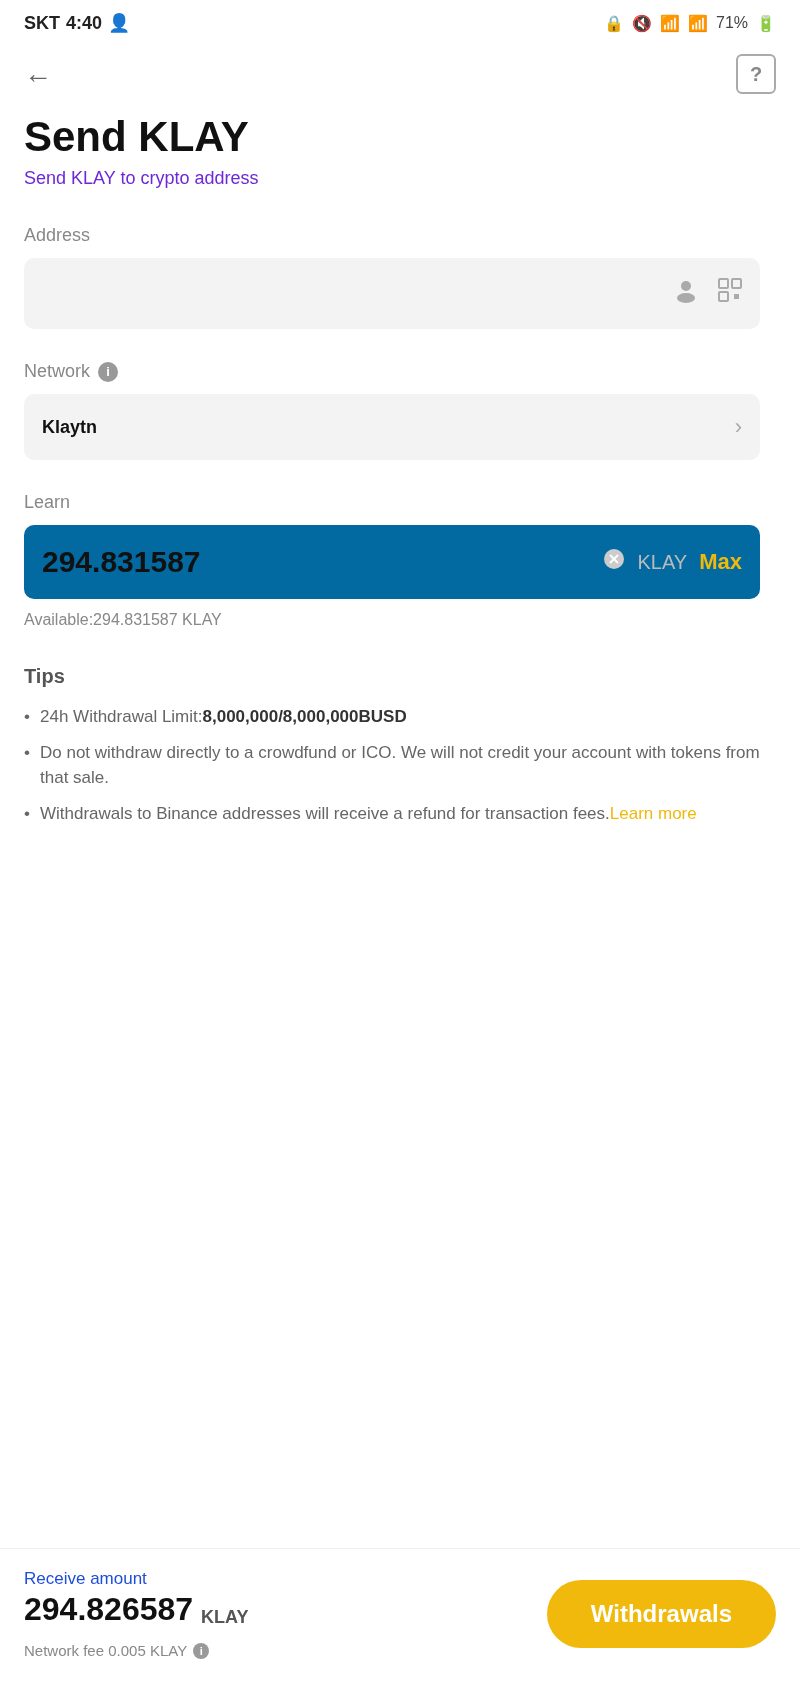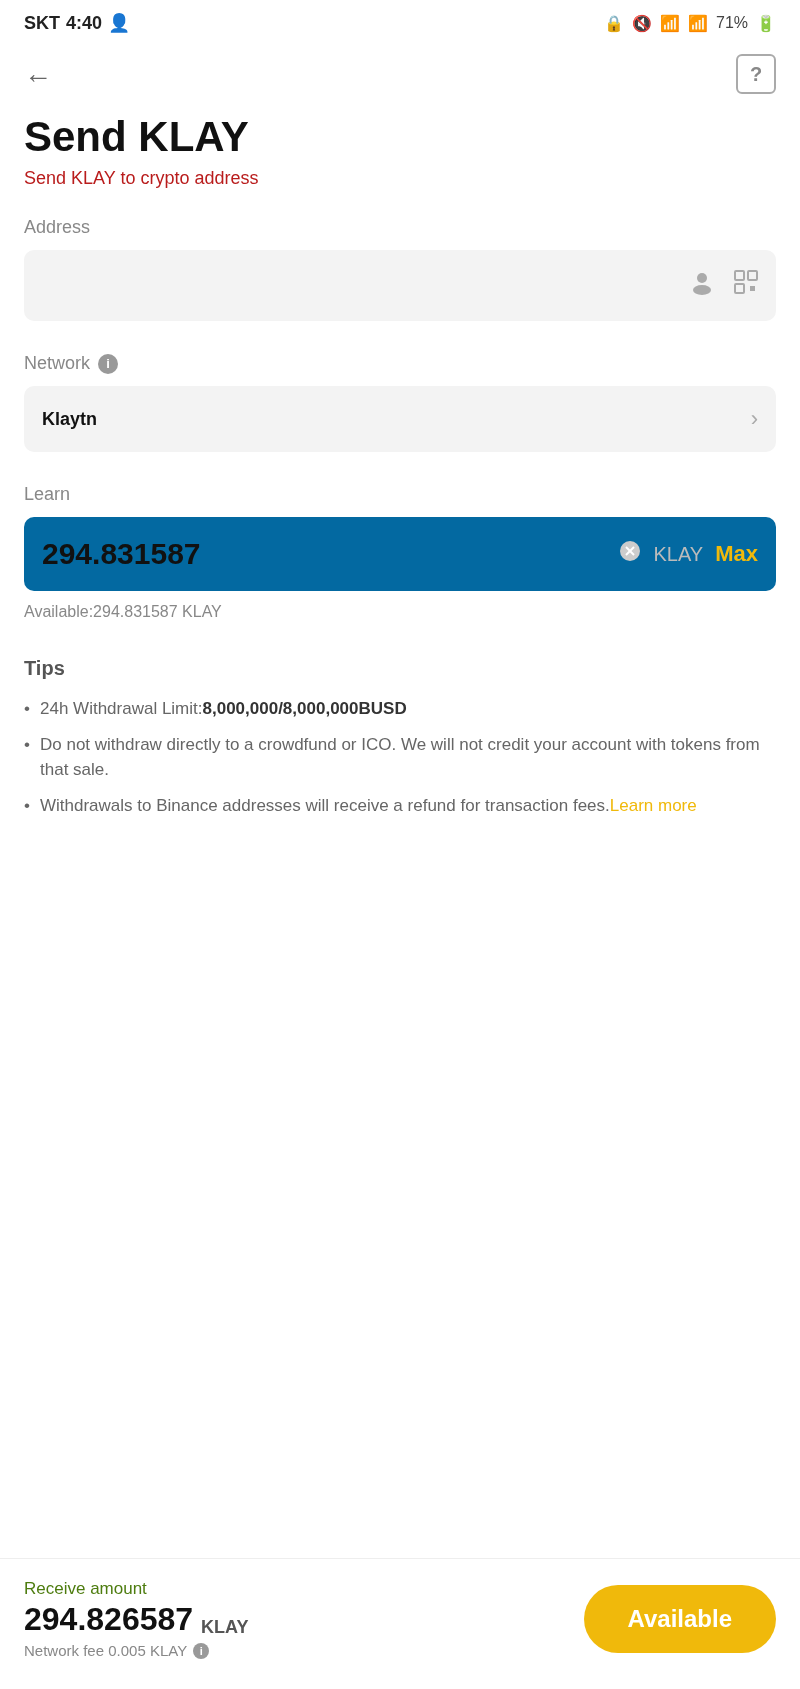--- a/index.html
+++ b/index.html
@@ -66,34 +66,34 @@
       justify-content: center;
       color: #888;
       font-size: 20px;
       font-weight: bold;
       cursor: pointer;
       background: none;
     }
 
     
     .page-content {
-      padding: 8px 24px 200px 24px;
+      padding: 8px 40px 200px 24px;
     }
 
     .page-title {
       font-size: 42px;
       font-weight: 800;
       color: #111;
       margin-bottom: 8px;
       line-height: 1.1;
     }
     .page-subtitle {
       font-size: 18px;
-      color: #b91c1c;
-      margin-bottom: 28px;
+      color: #6d28d9;
+      margin-bottom: 36px;
     }
 
     
     .section-label {
       font-size: 18px;
       color: #888;
       margin-bottom: 12px;
       display: flex;
       align-items: center;
       gap: 8px;
@@ -257,21 +257,21 @@
       align-items: center;
       justify-content: space-between;
     }
     .receive-info {
       display: flex;
       flex-direction: column;
       gap: 2px;
     }
     .receive-label {
       font-size: 17px;
-      color: #4d7c0f;
+      color: #1d4ed8;
     }
     .receive-amount {
       display: flex;
       align-items: flex-end;
       gap: 8px;
     }
     .receive-value {
       font-size: 32px;
       font-weight: 800;
       color: #111;
@@ -280,21 +280,21 @@
       font-size: 18px;
       font-weight: 600;
       color: #555;
     }
     .network-fee {
       font-size: 15px;
       color: #888;
       display: flex;
       align-items: center;
       gap: 6px;
-      margin-top: 2px;
+      margin-top: 12px;
     }
     .fee-info-icon {
       width: 16px;
       height: 16px;
       border-radius: 50%;
       background: #999;
       color: #fff;
       font-size: 11px;
       display: inline-flex;
       align-items: center;
@@ -414,14 +414,14 @@
     <span class="receive-label">Receive amount</span>
     <div class="receive-amount">
       <span class="receive-value">294.826587</span>
       <span class="receive-currency">KLAY</span>
     </div>
     <div class="network-fee">
       <span>Network fee 0.005 KLAY</span>
       <span class="fee-info-icon">i</span>
     </div>
   </div>
-  <button class="withdrawal-btn">Available</button>
+  <button class="withdrawal-btn">Withdrawals</button>
 </div>
 
 </body></html>

